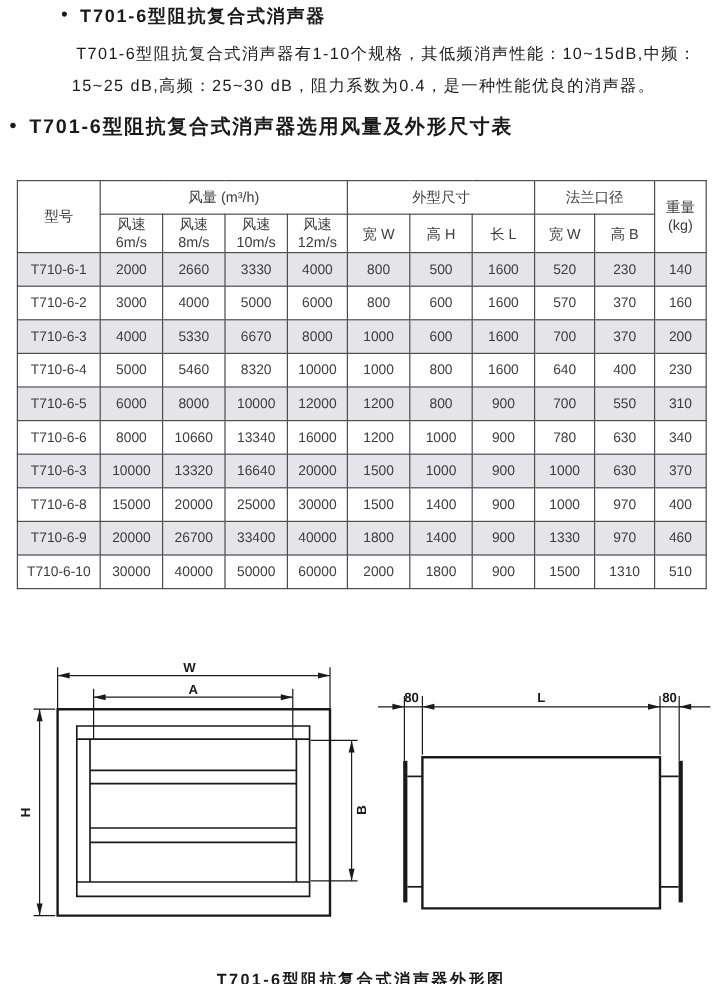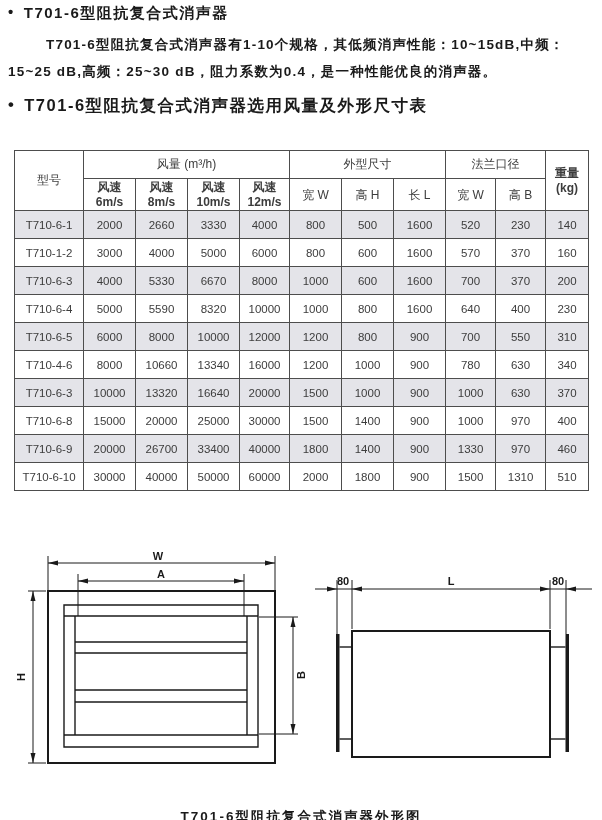--- a/index.html
+++ b/index.html
@@ -2,40 +2,40 @@
 <html><head>
 <meta charset="utf-8">
 <style>
   html,body{margin:0;padding:0;background:#ffffff;}
   .page{
     position:relative;width:602px;height:820px;background:#ffffff;
     font-family:"Liberation Sans","DejaVu Sans",sans-serif;color:#1a1a1a;overflow:hidden;
   }
   .heading{position:absolute;left:8px;font-weight:bold;white-space:nowrap;}
   .heading .bullet{display:inline-block;margin-right:9px;transform:translateY(-1px);}
-  #heading-product{top:4px;font-size:15px;letter-spacing:1.5px;}
+  #heading-product{top:4px;font-size:15px;letter-spacing:1.5px;margin-left:43px;}
   #heading-table{top:95px;font-size:16.5px;letter-spacing:1.5px;text-align:center;}
   .intro{
     position:absolute;left:8px;top:31px;width:590px;margin:0;
-    font-size:13.5px;font-weight:bold;line-height:27px;letter-spacing:1.2px;text-indent:38px;
+    font-size:13.5px;font-weight:normal;line-height:27px;letter-spacing:1.2px;text-indent:38px;text-align:center;
   }
   table.spec{
     position:absolute;left:14px;top:150px;width:574px;
     border-collapse:collapse;table-layout:fixed;
   }
   table.spec th, table.spec td{
     border:1.5px solid #4d4d4d;text-align:center;vertical-align:middle;
     padding:0;font-weight:normal;color:#3c3c3c;background:#ffffff;
   }
   table.spec thead th{font-size:12px;}
   table.spec thead tr.group-row th{height:27px;}
   table.spec thead tr.sub-row th{height:31px;line-height:14px;}
   table.spec tbody td{font-size:11.5px;height:27px;}
   table.spec tbody tr:nth-child(odd) td{background:#e4e4e9;}
-  .two-line div{line-height:15px;font-weight:bold;}
+  .two-line div{line-height:15px;}
   .drawing{position:absolute;}
   #front-view{left:15px;top:543px;}
   #side-view{left:305px;top:545px;}
   .caption{
     position:absolute;left:0;top:808px;width:602px;text-align:center;
     font-size:13.5px;font-weight:bold;letter-spacing:2px;
   }
   svg line, svg rect, svg path{vector-effect:non-scaling-stroke;}
   .dim-label{font-family:"Liberation Sans","DejaVu Sans",sans-serif;font-size:11px;font-weight:bold;fill:#1a1a1a;}
 </style>
@@ -111,21 +111,21 @@
           <td>3330</td>
           <td>4000</td>
           <td>800</td>
           <td>500</td>
           <td>1600</td>
           <td>520</td>
           <td>230</td>
           <td>140</td>
         </tr>
         <tr>
-          <td>T710-1-2</td>
+          <td>T710-6-2</td>
           <td>3000</td>
           <td>4000</td>
           <td>5000</td>
           <td>6000</td>
           <td>800</td>
           <td>600</td>
           <td>1600</td>
           <td>570</td>
           <td>370</td>
           <td>160</td>
@@ -139,21 +139,21 @@
           <td>1000</td>
           <td>600</td>
           <td>1600</td>
           <td>700</td>
           <td>370</td>
           <td>200</td>
         </tr>
         <tr>
           <td>T710-6-4</td>
           <td>5000</td>
-          <td>5590</td>
+          <td>5460</td>
           <td>8320</td>
           <td>10000</td>
           <td>1000</td>
           <td>800</td>
           <td>1600</td>
           <td>640</td>
           <td>400</td>
           <td>230</td>
         </tr>
         <tr>
@@ -163,21 +163,21 @@
           <td>10000</td>
           <td>12000</td>
           <td>1200</td>
           <td>800</td>
           <td>900</td>
           <td>700</td>
           <td>550</td>
           <td>310</td>
         </tr>
         <tr>
-          <td>T710-4-6</td>
+          <td>T710-6-6</td>
           <td>8000</td>
           <td>10660</td>
           <td>13340</td>
           <td>16000</td>
           <td>1200</td>
           <td>1000</td>
           <td>900</td>
           <td>780</td>
           <td>630</td>
           <td>340</td>

